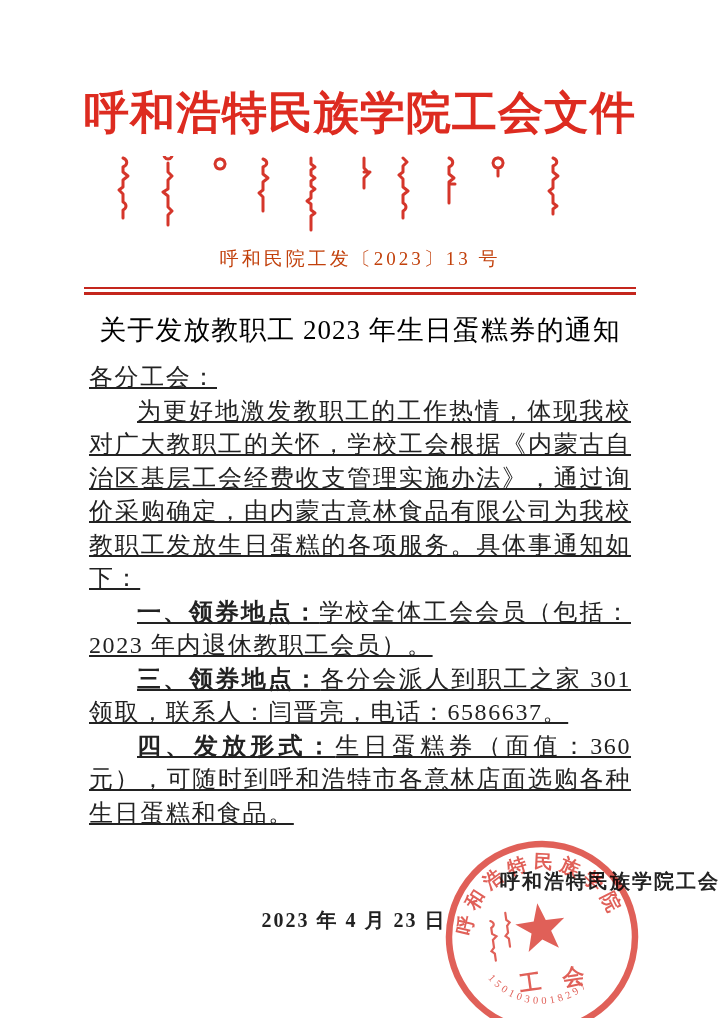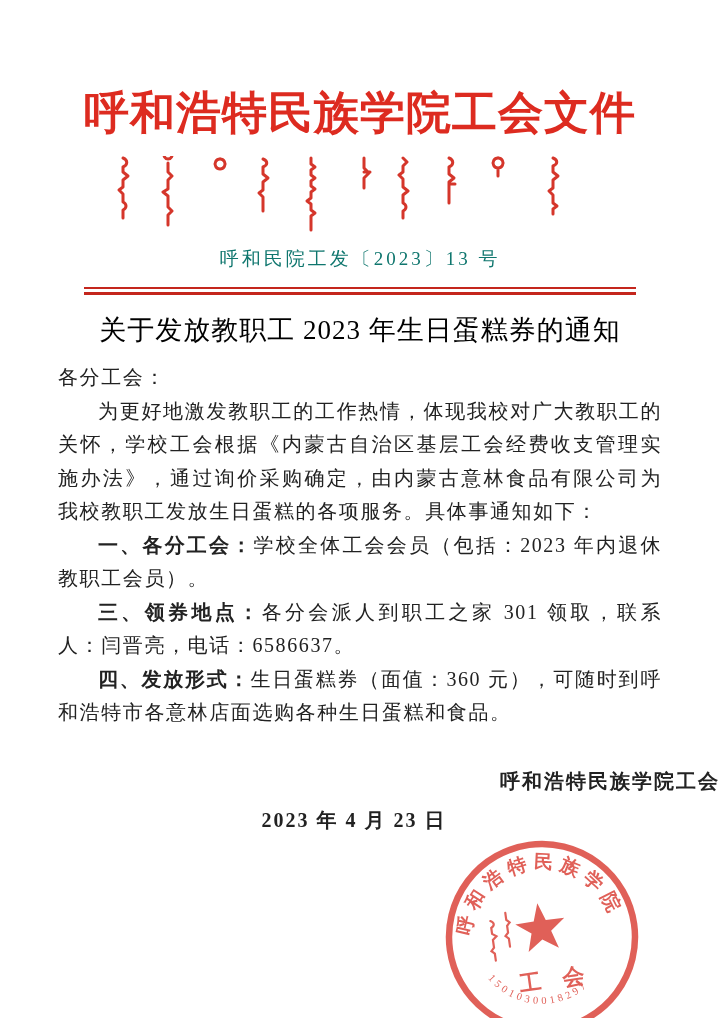--- a/index.html
+++ b/index.html
@@ -27,46 +27,47 @@
     height:84px;
     margin:16px 90px 0 90px;
   }
   .mongolian-row svg{position:absolute;top:0;}
   .mongolian-row path{stroke:#d5362b;stroke-width:3;fill:none;stroke-linecap:round;stroke-linejoin:round;}
   .doc-number{
     margin-top:6px;
     text-align:center;
     font-size:19px;
     letter-spacing:3px;
-    color:#0f766e;
+    color:#c2410c;
   }
   .red-rule{
     margin:15px 84px 0 84px;
     height:3px;
     border-top:2px solid #c4261d;
     border-bottom:3px solid #c4261d;
   }
   
   .doc-title{
     margin-top:17px;
     text-align:center;
     font-size:27px;
     font-weight:normal;
     letter-spacing:1px;
     color:#000;
   }
   
   .body{
     margin-top:13px;
-    padding:0 58px;
-    font-size:20px;
+    padding:0 89px;
+    font-size:24px;
     line-height:33.5px;
     letter-spacing:1.6px;
     text-align:justify;
     color:#222;
+    text-decoration:underline;
   }
   .body p{margin:0;}
   .indent{text-indent:2em;}
   .item-label{font-weight:bold;}
   
   .signoff{
     margin-top:32px;
     text-align:right;
     font-size:20px;
     letter-spacing:2px;
@@ -132,21 +133,21 @@
 
   <div class="doc-number">呼和民院工发〔2023〕13 号</div>
 
   <div class="red-rule"></div>
 
   <div class="doc-title">关于发放教职工 2023 年生日蛋糕券的通知</div>
 
   <div class="body">
     <p>各分工会：</p>
     <p class="indent">为更好地激发教职工的工作热情，体现我校对广大教职工的关怀，学校工会根据《内蒙古自治区基层工会经费收支管理实施办法》，通过询价采购确定，由内蒙古意林食品有限公司为我校教职工发放生日蛋糕的各项服务。具体事通知如下：</p>
-    <p class="indent"><span class="item-label">一、各分工会：</span><span>学校全体工会会员（包括：2023 年内退休教职工会员）。</span></p>
+    <p class="indent"><span class="item-label">一、领券地点：</span><span>学校全体工会会员（包括：2023 年内退休教职工会员）。</span></p>
     <p class="indent"><span class="item-label">三、领券地点：</span><span>各分会派人到职工之家 301 领取，联系人：闫晋亮，电话：6586637。</span></p>
     <p class="indent"><span class="item-label">四、发放形式：</span><span>生日蛋糕券（面值：360 元），可随时到呼和浩特市各意林店面选购各种生日蛋糕和食品。</span></p>
   </div>
 
   <div class="signoff">
     <div>呼和浩特民族学院工会</div>
     <div class="date">2023 年 4 月 23 日</div>
   </div>
 
   <svg class="seal" viewBox="0 0 202 202">

